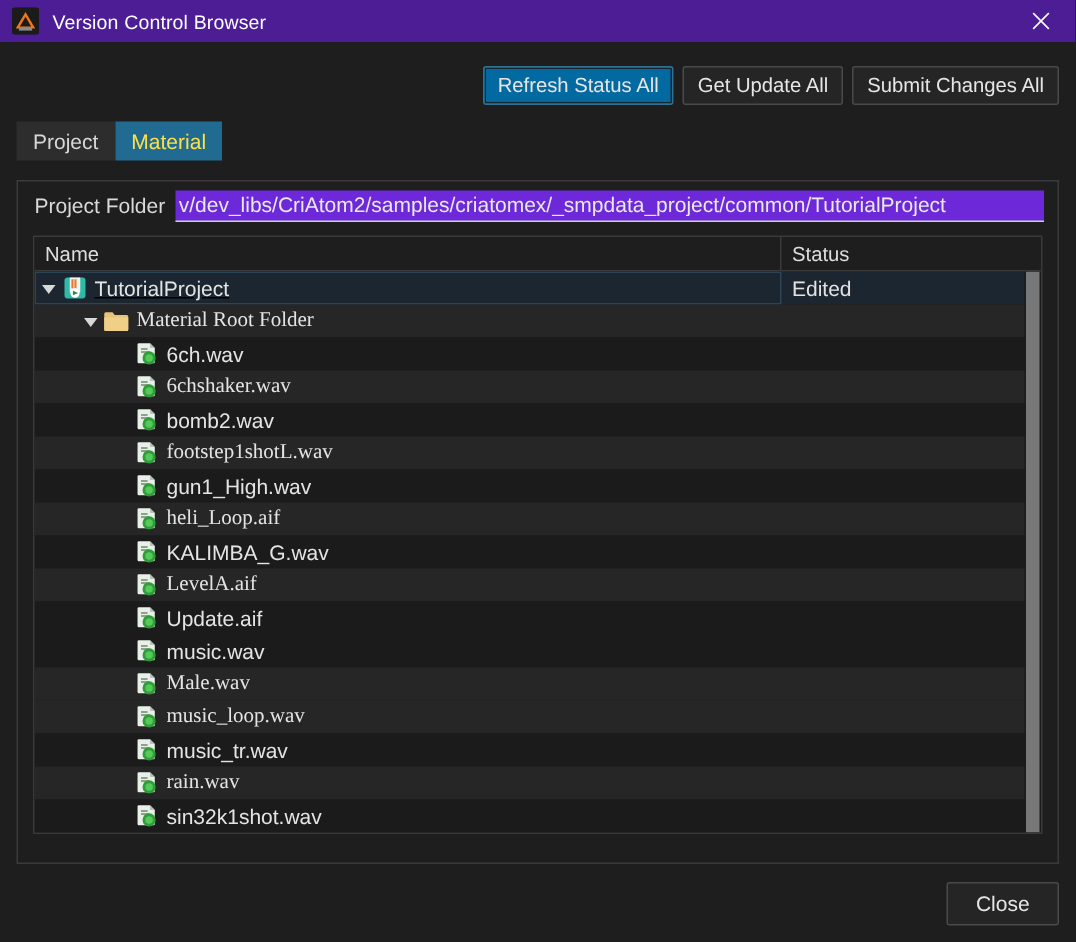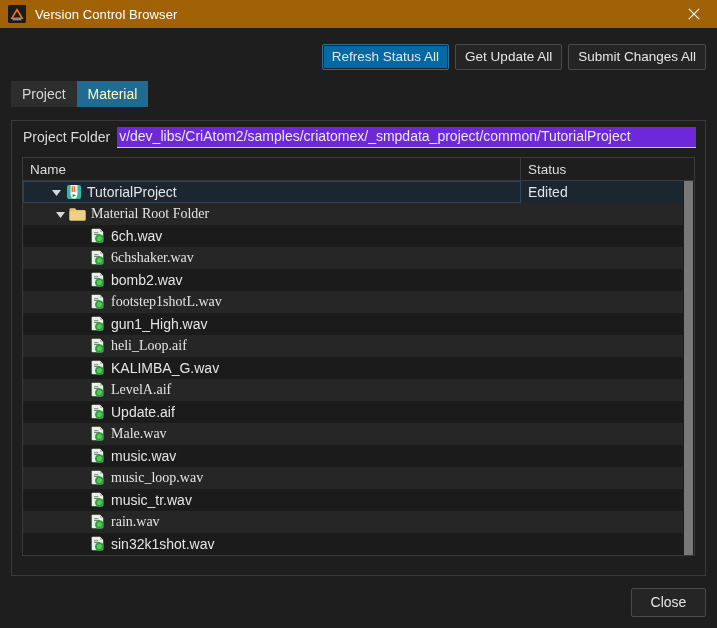--- a/index.html
+++ b/index.html
@@ -7,21 +7,21 @@
     width: 717px; height: 628px;
     background: #1e1e1e;
     font-family: "Liberation Sans", sans-serif;
     overflow: hidden;
   }
   body { position: relative; }
 
   
   .titlebar {
     height: 28px;
-    background: #a16207;
+    background: #4c1d95;
     display: flex; align-items: center;
     padding: 0 0 0 8px;
     user-select: none;
   }
   .app-icon {
     width: 18px; height: 18px;
     position: relative;
     background: #1b1b1b;
     border-radius: 2px;
     flex: 0 0 auto;
@@ -86,21 +86,21 @@
     height: 26px;
     padding: 0 11px;
     display: flex; align-items: center;
     font-size: 14px;
     color: #d7d7d7;
     background: #2d2d2d;
     white-space: nowrap;
   }
   .tab.active {
     background: #216a92;
-    color: #fef9c3;
+    color: #fde047;
   }
 
   
   .panel {
     position: absolute;
     left: 11px; right: 11px;
     top: 92px; bottom: 52px;
     background: #1e1e1e;
     border: 1px solid #3a3a3a;
   }
@@ -279,21 +279,21 @@
     </div>
 
     <div class="tree-wrap">
       <div class="tree-head">
         <div class="th name">Name</div>
         <div class="th status">Status</div>
       </div>
       <div class="tree-body">
         <div id="rows">
             <div class="row odd selected">
-              <div class="cell-name" style="padding-left: 24px;">
+              <div class="cell-name" style="padding-left: 0; text-decoration: underline;">
                 <span class="twisty">
                   <svg width="11" height="11" viewBox="0 0 11 11">
                     <polygon points="1,3 10,3 5.5,9" fill="#d8d8d8"></polygon>
                   </svg>
                 </span>
                 <span class="node-icon">
                   <svg width="16" height="16" viewBox="0 0 16 16">
                     <rect x="1" y="1" width="14" height="14" rx="2" fill="#2fb9a6"></rect>
                     <rect x="4.5" y="1" width="7" height="10" fill="#f2f2f2"></rect>
                     <rect x="5.6" y="2.2" width="1.4" height="6" fill="#e8792a"></rect>
@@ -460,49 +460,49 @@
                     <path d="M10 0.8 L13.2 4 H10.6 A0.6 0.6 0 0 1 10 3.4 Z" fill="#b6c2b6"></path>
                     <path d="M4 4.2 h4.4 v1 H4 Z M4 6.1 h5.6 v1 H4 Z" fill="#6f8a6f"></path>
                     <circle cx="9.4" cy="10.6" r="4.4" fill="#2f9e36"></circle>
                     <circle cx="9.4" cy="10.6" r="2.5" fill="#56c95c"></circle>
                   </svg>
                 </span>
                 <span class="node-label">Update.aif</span>
               </div>
               <div class="cell-status"></div>
             </div>
+            <div class="row odd">
+              <div class="cell-name" style="padding-left: 48px;">
+                <span class="twisty"></span>
+                <span class="node-icon">
+                  <svg width="16" height="16" viewBox="0 0 16 16">
+                    <path d="M2.5 0.8 H10 L13.2 4 V13.4 A0.8 0.8 0 0 1 12.4 14.2 H2.5 A0.8 0.8 0 0 1 1.7 13.4 V1.6 A0.8 0.8 0 0 1 2.5 0.8 Z" fill="#e9efe9"></path>
+                    <path d="M10 0.8 L13.2 4 H10.6 A0.6 0.6 0 0 1 10 3.4 Z" fill="#b6c2b6"></path>
+                    <path d="M4 4.2 h4.4 v1 H4 Z M4 6.1 h5.6 v1 H4 Z" fill="#6f8a6f"></path>
+                    <circle cx="9.4" cy="10.6" r="4.4" fill="#2f9e36"></circle>
+                    <circle cx="9.4" cy="10.6" r="2.5" fill="#56c95c"></circle>
+                  </svg>
+                </span>
+                <span class="node-label">music.wav</span>
+              </div>
+              <div class="cell-status"></div>
+            </div>
             <div class="row even">
               <div class="cell-name" style="padding-left: 48px;">
                 <span class="twisty"></span>
                 <span class="node-icon">
                   <svg width="16" height="16" viewBox="0 0 16 16">
                     <path d="M2.5 0.8 H10 L13.2 4 V13.4 A0.8 0.8 0 0 1 12.4 14.2 H2.5 A0.8 0.8 0 0 1 1.7 13.4 V1.6 A0.8 0.8 0 0 1 2.5 0.8 Z" fill="#e9efe9"></path>
                     <path d="M10 0.8 L13.2 4 H10.6 A0.6 0.6 0 0 1 10 3.4 Z" fill="#b6c2b6"></path>
                     <path d="M4 4.2 h4.4 v1 H4 Z M4 6.1 h5.6 v1 H4 Z" fill="#6f8a6f"></path>
                     <circle cx="9.4" cy="10.6" r="4.4" fill="#2f9e36"></circle>
                     <circle cx="9.4" cy="10.6" r="2.5" fill="#56c95c"></circle>
                   </svg>
                 </span>
                 <span class="node-label">Male.wav</span>
-              </div>
-              <div class="cell-status"></div>
-            </div>
-            <div class="row odd">
-              <div class="cell-name" style="padding-left: 48px;">
-                <span class="twisty"></span>
-                <span class="node-icon">
-                  <svg width="16" height="16" viewBox="0 0 16 16">
-                    <path d="M2.5 0.8 H10 L13.2 4 V13.4 A0.8 0.8 0 0 1 12.4 14.2 H2.5 A0.8 0.8 0 0 1 1.7 13.4 V1.6 A0.8 0.8 0 0 1 2.5 0.8 Z" fill="#e9efe9"></path>
-                    <path d="M10 0.8 L13.2 4 H10.6 A0.6 0.6 0 0 1 10 3.4 Z" fill="#b6c2b6"></path>
-                    <path d="M4 4.2 h4.4 v1 H4 Z M4 6.1 h5.6 v1 H4 Z" fill="#6f8a6f"></path>
-                    <circle cx="9.4" cy="10.6" r="4.4" fill="#2f9e36"></circle>
-                    <circle cx="9.4" cy="10.6" r="2.5" fill="#56c95c"></circle>
-                  </svg>
-                </span>
-                <span class="node-label">music.wav</span>
               </div>
               <div class="cell-status"></div>
             </div>
             <div class="row even">
               <div class="cell-name" style="padding-left: 48px;">
                 <span class="twisty"></span>
                 <span class="node-icon">
                   <svg width="16" height="16" viewBox="0 0 16 16">
                     <path d="M2.5 0.8 H10 L13.2 4 V13.4 A0.8 0.8 0 0 1 12.4 14.2 H2.5 A0.8 0.8 0 0 1 1.7 13.4 V1.6 A0.8 0.8 0 0 1 2.5 0.8 Z" fill="#e9efe9"></path>
                     <path d="M10 0.8 L13.2 4 H10.6 A0.6 0.6 0 0 1 10 3.4 Z" fill="#b6c2b6"></path>

